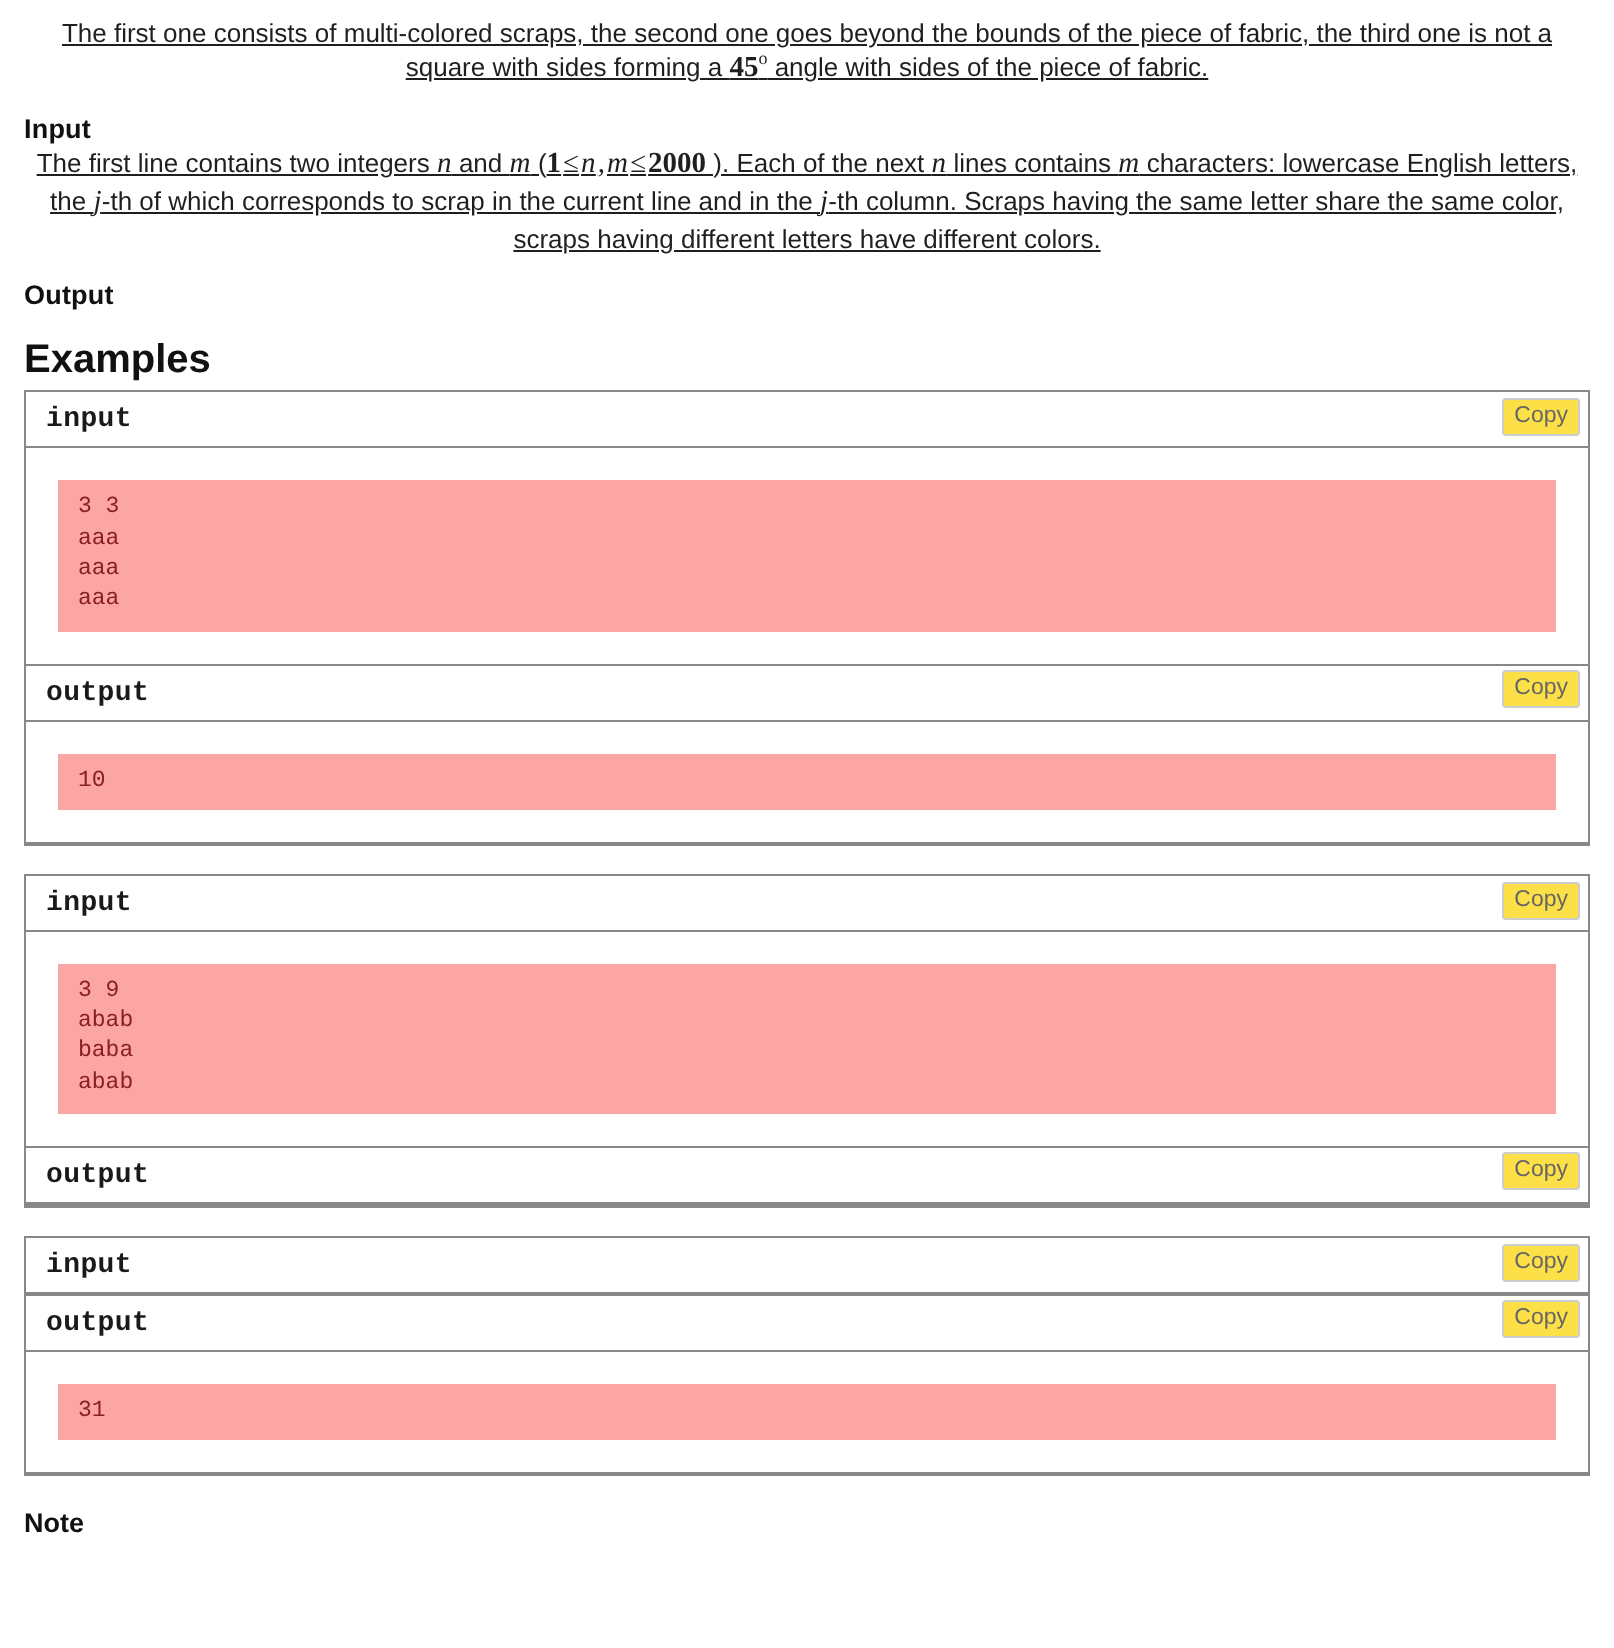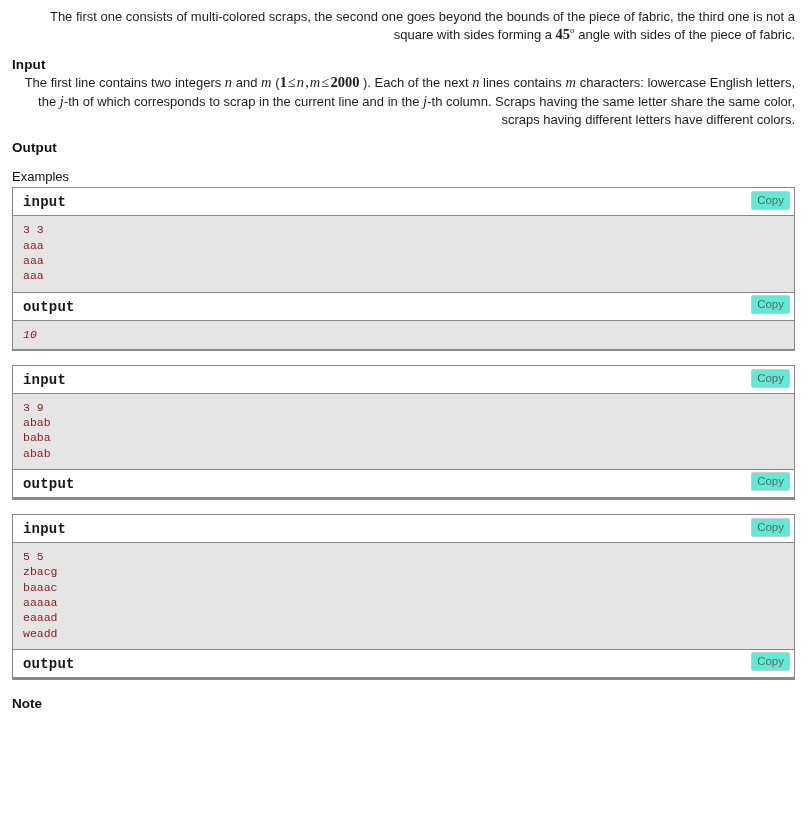--- a/index.html
+++ b/index.html
@@ -17,32 +17,33 @@
     overflow: hidden;
   }
   .problem-statement {
     padding: 8px 12px 0 12px;
     box-sizing: border-box;
     width: 807px;
   }
   p {
     margin: 0 0 0.9em 0;
     line-height: 1.33;
-    text-align: right;
+    text-align: center;
+    text-decoration: underline;
   }
   .section-title {
     font-weight: bold;
     font-size: 13.5px;
     margin: 12px 0 1px 0;
     color: #111;
     letter-spacing: 0.1px;
   }
   .examples-title {
-    font-weight: normal;
-    font-size: 13px;
+    font-weight: bold;
+    font-size: 20px;
     margin: 14px 0 3px 0;
     color: #111;
   }
   .note-title {
     font-weight: bold;
     font-size: 13.5px;
     margin: 16px 0 1px 0;
     color: #111;
   }
   
@@ -106,40 +107,39 @@
   .sec-title.output-title {
     border-top: 1px solid #888888;
   }
   .copy-btn {
     position: absolute;
     top: 3px;
     right: 4px;
     font-family: "Liberation Sans", sans-serif;
     font-size: 11.5px;
     color: #666666;
-    background: #5eead4;
+    background: #fde047;
     border: 1px solid #cccccc;
     border-radius: 2px;
     padding: 2px 5px 3px 5px;
     line-height: 1.05;
     cursor: pointer;
   }
   .sec-data {
-    background: #e5e5e5;
-    margin: 0;
+    background: #fca5a5;
+    margin: 16px;
     padding: 6px 10px 8px 10px;
     font-family: "Liberation Mono", "DejaVu Sans Mono", monospace;
     font-size: 11.5px;
     line-height: 15.3px;
     color: #8b2020;
     white-space: pre;
   }
   .sec-data.single {
     padding-bottom: 7px;
-    font-style: italic;
   }
 </style>
 </head>
 <body>
 
 <div class="problem-statement">
 
   <p><span>The first one consists of multi-colored scraps, the second one goes beyond the bounds of the piece of fabric, the third one is not a square with sides forming a </span><span class="math-deg"><span>45</span><sup>o</sup></span><span> angle with sides of the piece of fabric.</span></p>
 
 
@@ -180,30 +180,25 @@
       <div class="sample-sec">
         <div class="sec-title output-title">output</div>
         <button class="copy-btn">Copy</button>
       </div>
     </div>
 
     <div class="sample-test">
       <div class="sample-sec">
         <div class="sec-title">input</div>
         <button class="copy-btn">Copy</button>
-        <pre class="sec-data">5 5
-zbacg
-baaac
-aaaaa
-eaaad
-weadd</pre>
       </div>
       <div class="sample-sec">
         <div class="sec-title output-title">output</div>
         <button class="copy-btn">Copy</button>
+        <pre class="sec-data single">31</pre>
       </div>
     </div>
 
   </div>
 
   <div class="note-title">Note</div>
 
 </div>
 
 </body></html>

